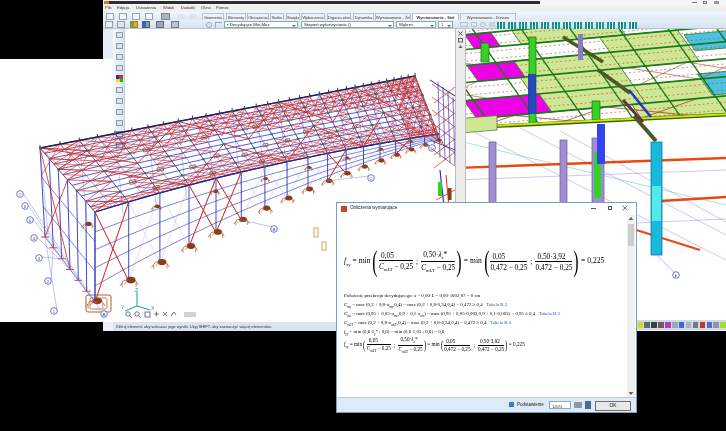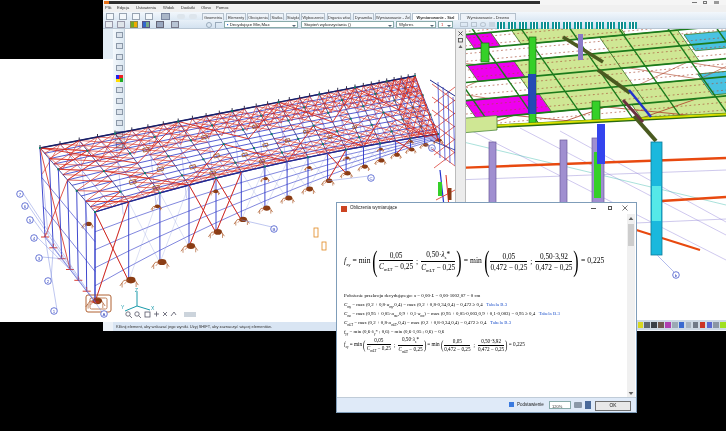--- a/index.html
+++ b/index.html
@@ -19,21 +19,21 @@
 #stripe { left:455px; top:29px; width:11px; height:293px; background:#ececec;
   border-left:1px solid #bbb; border-right:1px solid #bbb; }
 #statusbar { left:113px; top:322px; width:223px; height:9px; background:#d9e5f3;
   font-size:4px; color:#333; line-height:9px; padding-left:3px; white-space:nowrap; overflow:hidden; }
 #dlg { left:336px; top:202px; width:301px; height:211px; background:#fff;
   border:1px solid #7f9db9; }
 .combo { position:absolute; top:1px; height:7px; background:#fff; border:0.5px solid #8aa;
   font-size:4.3px; color:#222; line-height:6.5px; padding-left:2px; overflow:hidden; white-space:nowrap; }
 .cArr { position:absolute; right:1px; top:2.5px; width:0; height:0;
   border-left:2px solid transparent; border-right:2px solid transparent; border-top:2.5px solid #567; }
-.fr { display:inline-block; vertical-align:middle; text-align:center; margin:0 1px; }
+.fr { display:inline-block; vertical-align:middle; margin:0 1px; }
 .fr .num { display:block; border-bottom:0.7px solid #000; padding:0 2px 0.5px; }
 .fr .den { display:block; padding-top:0.5px; }
 .bp { font-size:29px; vertical-align:middle; font-family:"Liberation Serif",serif;
   transform:scaleX(0.55); display:inline-block; margin:0 -2px; }
 .bp2 { font-size:13px; vertical-align:middle; font-family:"Liberation Serif",serif;
   transform:scaleX(0.55); display:inline-block; margin:0 -1px; }
 .semi { margin:0 2px; vertical-align:middle; }
 .fl { font-size:4.9px; color:#000; height:9.0px; line-height:9.0px; white-space:nowrap; }
 .tb { color:#2255cc; }
 sub { font-size:62%; }

